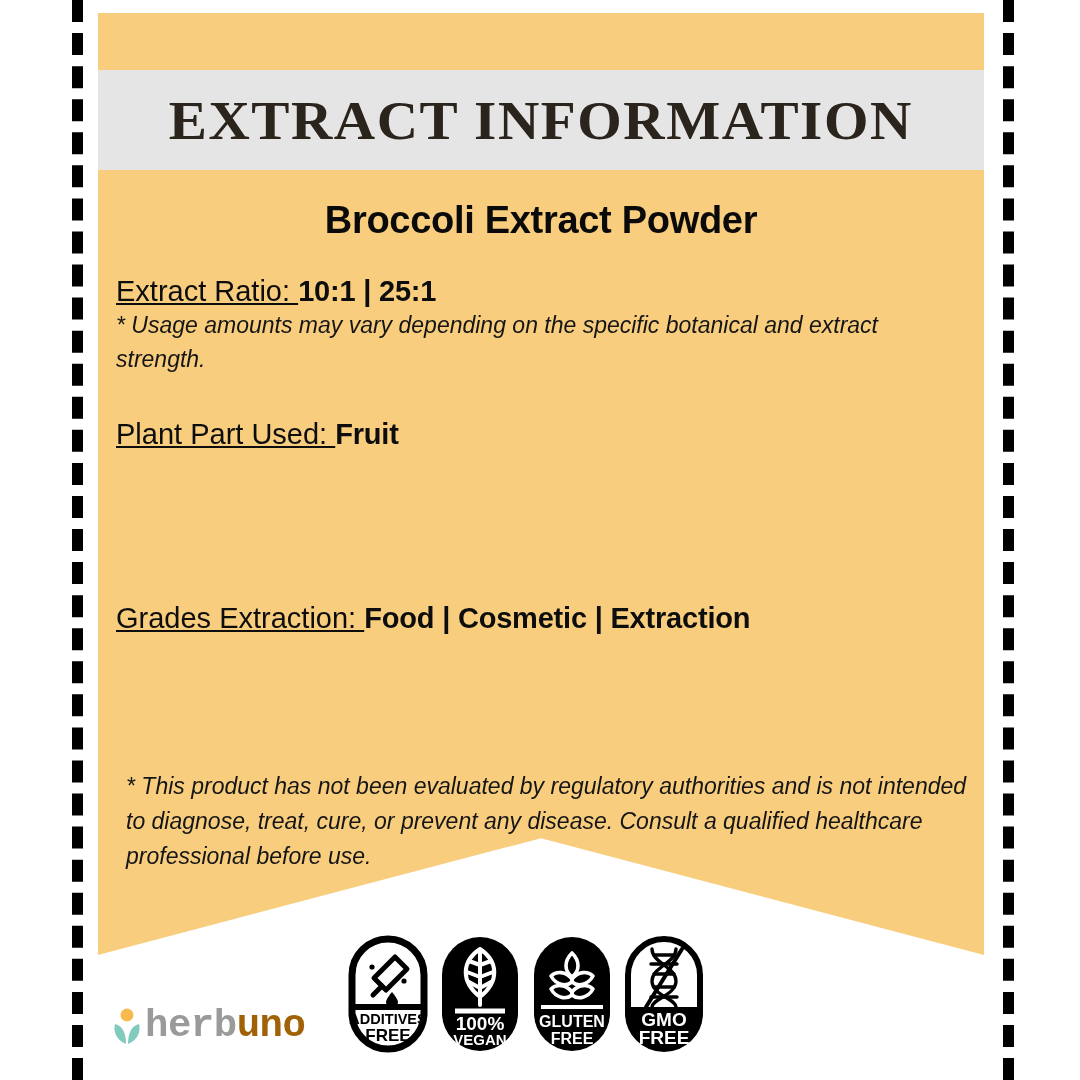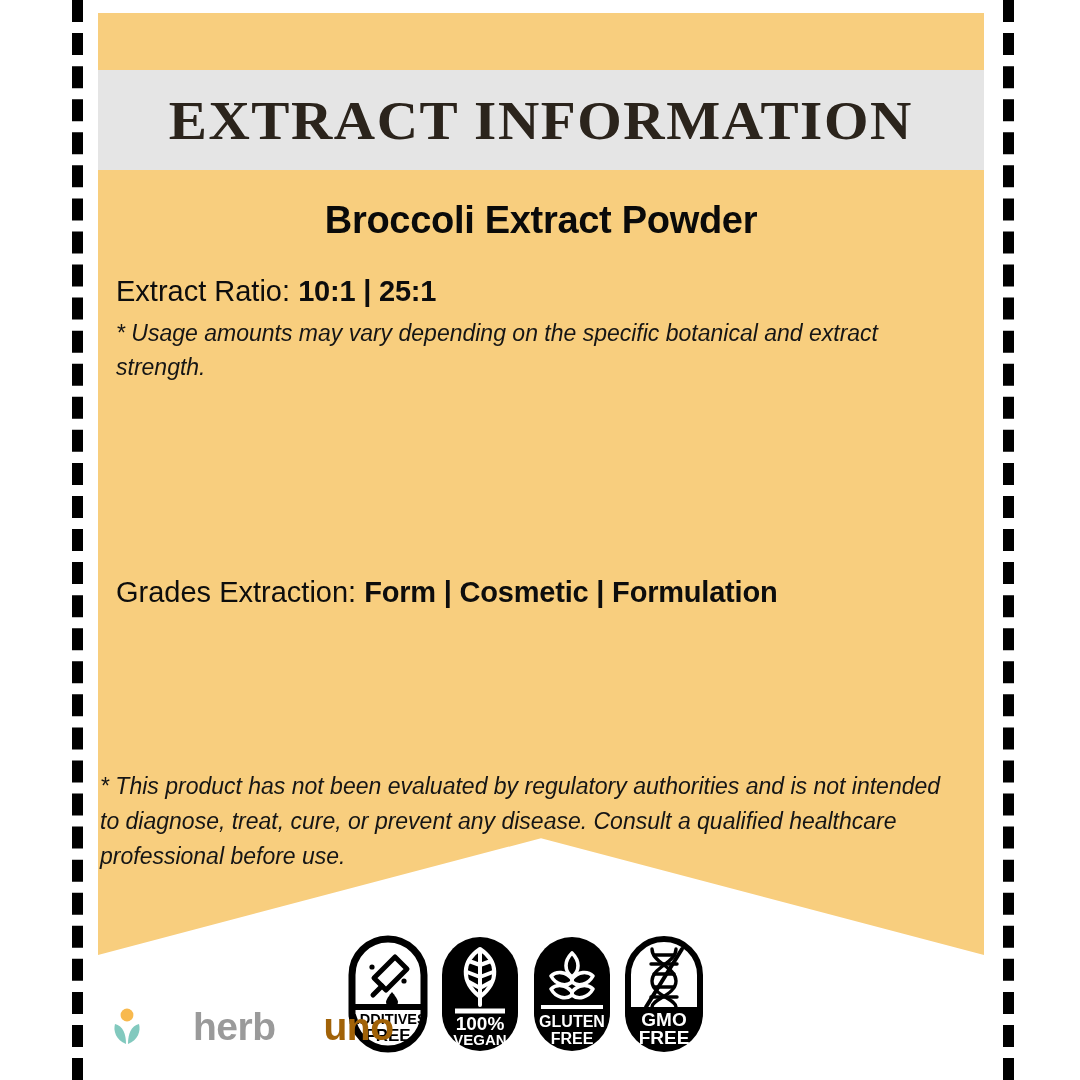--- a/index.html
+++ b/index.html
@@ -88,39 +88,38 @@
     left: 18px;
     top: 262px;
     width: 858px;
   }
   .spec-row {
     font-size: 29px;
     color: #0d0d0d;
     line-height: 1.15;
     white-space: nowrap;
   }
-  .spec-label { font-weight: normal; }
+  .spec-label { font-weight: normal; text-decoration: underline; }
   .spec-value { font-weight: bold; letter-spacing: -0.2px; margin-top: 16px; }
 
   .note {
     font-size: 23px;
     font-style: italic;
     color: #151515;
     line-height: 1.48;
-    margin-top: 8px;
     max-width: 830px;
     white-space: normal;
   }
 
   .gap-lg { height: 42px; }
   .gap-xl { height: 50px; }
 
   .disclaimer {
     position: absolute;
-    left: 2px;
+    left: 28px;
     top: 756px;
     width: 852px;
     font-size: 23px;
     font-style: italic;
     color: #151515;
     line-height: 1.52;
   }
 
   
   .badges {
@@ -139,26 +138,25 @@
   .logo {
     position: absolute;
     left: 110px;
     top: 1003px;
     display: flex;
     align-items: center;
     height: 46px;
   }
   .logo-mark { width: 34px; height: 40px; margin-right: 1px; }
   .logo-word {
-    font-family: Liberation Sans, sans-serif;
+    font-family: Liberation Mono, monospace;
     font-size: 39px;
     font-weight: bold;
     line-height: 1;
     letter-spacing: -0.5px;
-    margin-left: 48px;
   }
   .logo-herb { color: #9a9a9a; }
   .logo-uno  { color: #a16207; }
 </style>
 </head>
 <body>
 
 <div class="card">
 
   <div class="dash-rule left"></div>
@@ -173,28 +171,31 @@
     <div class="product-name">Broccoli Extract Powder</div>
 
     <div class="specs">
 
       <div class="spec-row">
         <span class="spec-label">Extract Ratio: </span><span class="spec-value">10:1 | 25:1</span>
       </div>
       <div class="note">* Usage amounts may vary depending on the specific botanical and extract strength.</div>
 
       <div class="gap-lg"></div>
+      <div class="spec-row">
+        <span class="spec-label">Plant Part Used: </span><span class="spec-value">Fruit</span>
+      </div>
 
       <div class="gap-xl"></div>
 
       <div class="gap-xl"></div>
 
       <div class="gap-xl"></div>
       <div class="spec-row">
-        <span class="spec-label">Grades Extraction: </span><span class="spec-value">Form | Cosmetic | Formulation</span>
+        <span class="spec-label">Grades Extraction: </span><span class="spec-value">Food | Cosmetic | Extraction</span>
       </div>
 
     </div>
 
     <div class="disclaimer">* This product has not been evaluated by regulatory authorities and is not intended to diagnose, treat, cure, or prevent any disease. Consult a qualified healthcare professional before use.</div>
 
   </div>
 
   <div class="badges">
 

